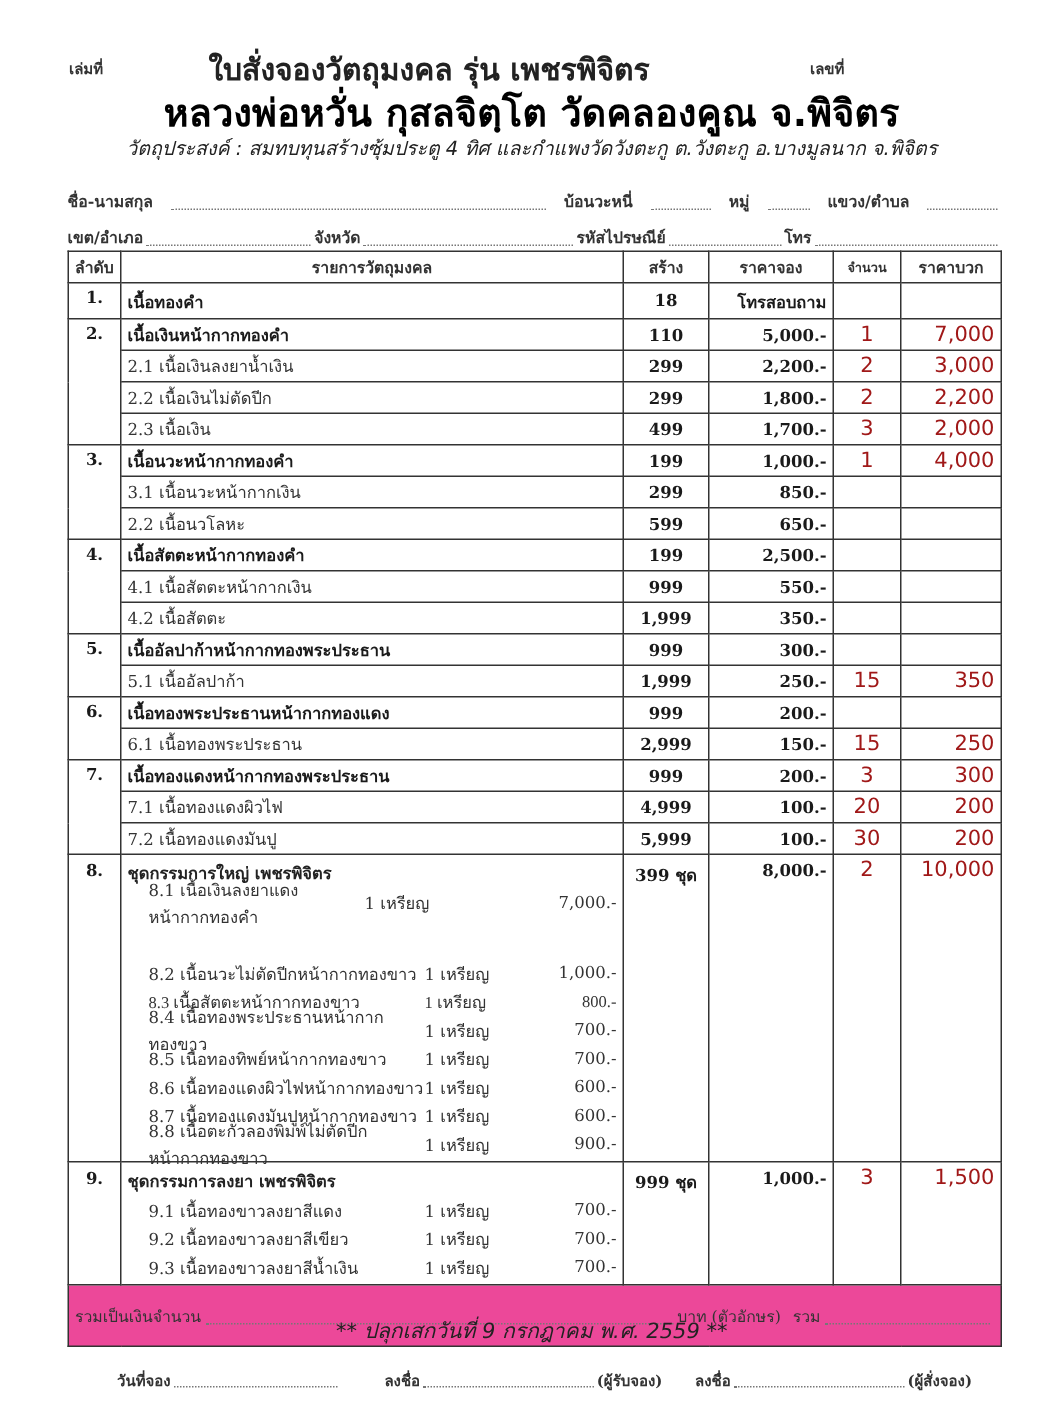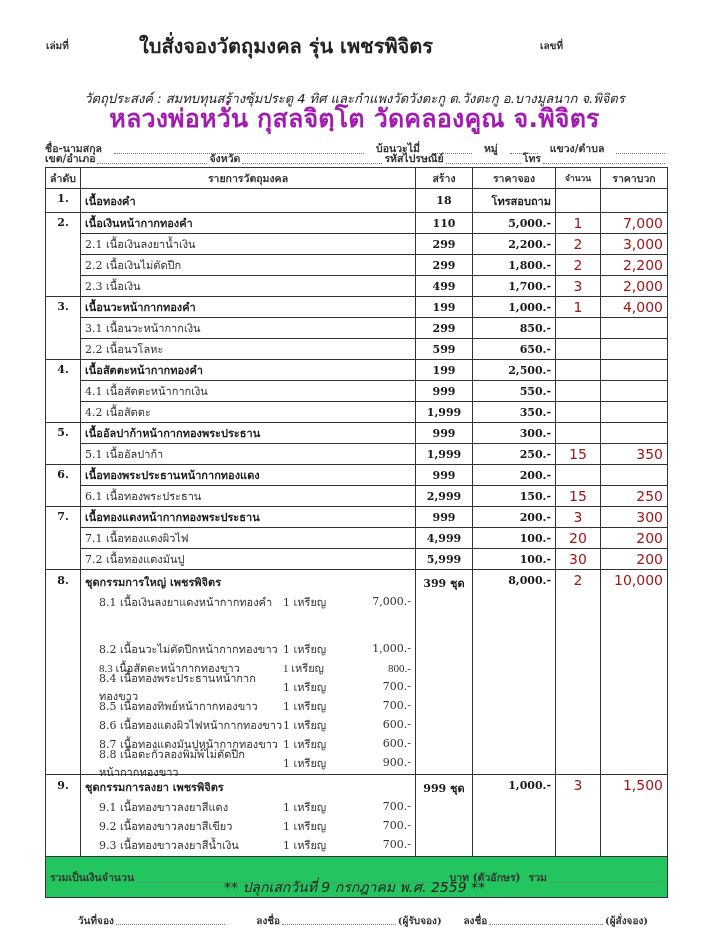--- a/index.html
+++ b/index.html
@@ -2,22 +2,22 @@
 <html><head>
 <meta charset="utf-8">
 <style>
   html, body { margin:0; padding:0; background:#ffffff; }
   body { width:709px; height:945px; position:relative; overflow:hidden;
          font-family:"DejaVu Serif", serif; color:#1a1a1a; }
   .abs { position:absolute; }
   .hdr-small { font-size:10px; font-weight:bold; color:#333; }
   .title1 { left:0; width:572px; top:30px; text-align:center; font-size:20px; font-weight:bold; color:#222;
             font-family:"DejaVu Sans", sans-serif; }
-  .title2 { left:0; width:709px; top:55px; text-align:center; font-size:25px; font-weight:bold; color:#a21caf;
-            font-family:"DejaVu Sans", sans-serif; letter-spacing:0.2px;margin-top:43px; }
+  .title2 { left:0; width:709px; top:55px; text-align:center; font-size:25px; font-weight:bold; color:#000000;
+            font-family:"DejaVu Sans", sans-serif; letter-spacing:0.2px; }
   .purpose { left:0; width:709px; top:88px; text-align:center; font-size:13px; font-style:italic; color:#222;
              font-family:"DejaVu Sans", sans-serif; }
   .fieldline { left:45px; width:622px; font-size:10.5px; font-weight:bold; color:#333; display:flex; white-space:nowrap; overflow:hidden; }
   .fieldline .dots { flex:1; border-bottom:1px dotted #777; margin:0 2px 3px 2px; }
   .fieldline .lbl { flex:0 0 auto; }
   table.main { position:absolute; left:45px; top:167px; width:622px; border-collapse:collapse;
                font-size:11px; table-layout:fixed; }
   table.main td, table.main th { border:1px solid #333; padding:0 4px; height:20px; vertical-align:middle; }
   table.main th { font-weight:bold; font-size:10.5px; color:#333; }
   th.red, td.red { color:#a01818; font-family:"DejaVu Sans", sans-serif; font-weight:normal; }
@@ -29,41 +29,41 @@
   td.no { font-weight:bold; text-align:center; }
   td.item-main { font-weight:bold; }
   td.item-sub { padding-left:18px; color:#333; }
   td.qty { text-align:center; }
   td.extra { text-align:right; padding-right:8px; }
   .set-line { display:flex; height:19px; align-items:center; font-size:11px; color:#333; }
   .set-line .nm { flex:1; }
   .set-line .ct { width:80px; }
   .set-line .pr { width:48px; text-align:right; }
   .set-head { font-weight:bold; height:20px; display:flex; align-items:center; color:#222; }
-  tr.total-row td { background:#22c55e; height:40px; font-weight:bold; font-size:10.5px; color:#333; }
+  tr.total-row td { background:#ec4899; height:40px; font-weight:normal; font-size:10.5px; color:#333; }
   .total-inner { display:flex; white-space:nowrap; align-items:flex-end; }
   .total-inner .dots { flex:1; border-bottom:1px dotted #777; margin:0 3px 3px 3px; }
   .ceremony { left:0; width:709px; top:876px; text-align:center; font-size:14px; font-style:italic; color:#222;
               font-family:"DejaVu Sans", sans-serif; }
   .signline { left:78px; width:570px; top:913px; font-size:10px; font-weight:bold; color:#333; display:flex; white-space:nowrap; }
   .signline .dots { border-bottom:1px dotted #777; margin:0 2px 3px 2px; }
 </style>
 </head>
 <body>
 
 <div class="abs hdr-small" style="left:46px; top:38px;">เล่มที่</div>
 <div class="abs hdr-small" style="left:540px; top:38px;">เลขที่</div>
 <div class="abs title1">ใบสั่งจองวัตถุมงคล รุ่น เพชรพิจิตร</div>
 <div class="abs title2">หลวงพ่อหวั่น กุสลจิตฺโต วัดคลองคูณ จ.พิจิตร</div>
 <div class="abs purpose">วัตถุประสงค์ : สมทบทุนสร้างซุ้มประตู 4 ทิศ และกำแพงวัดวังตะกู ต.วังตะกู อ.บางมูลนาก จ.พิจิตร</div>
 
-<div class="abs fieldline" style="top:140px;gap:10px;">
+<div class="abs fieldline" style="top:126px;gap:10px;">
   <span class="lbl">ชื่อ-นามสกุล</span>
   <span class="dots" style="flex:0 0 250px;"></span>
-  <span class="lbl">บ้อนวะไมี่</span>
+  <span class="lbl">บ้อนวะหนี่</span>
   <span class="dots" style="flex:0 0 40px;"></span>
   <span class="lbl">หมู่</span>
   <span class="dots" style="flex:0 0 28px;"></span>
   <span class="lbl">แขวง/ตำบล</span>
   <span class="dots"></span>
 </div>
 
 <div class="abs fieldline" style="top:150px;">
   <span class="lbl">เขต/อำเภอ</span>
   <span class="dots" style="flex:0 0 110px;"></span>
@@ -225,21 +225,21 @@
         <td class="item-sub">7.2 เนื้อทองแดงมันปู</td>
         <td class="num">5,999</td>
         <td class="price">100.-</td>
         <td class="red qty">30</td>
         <td class="red extra">200</td>
       </tr>
       <tr>
         <td class="no" style="vertical-align:top;padding-top:4px;">8.</td>
         <td style="vertical-align:top;padding:2px 4px 2px 4px;">
           <div class="set-head">ชุดกรรมการใหญ่ เพชรพิจิตร</div>
-          <div class="set-line" style="padding-left: 14px;">
+          <div class="set-line" style="padding-left: 14px; gap: 40px;">
             <span class="nm">8.1 เนื้อเงินลงยาแดงหน้ากากทองคำ</span>
             <span class="ct">1 เหรียญ</span>
             <span class="pr">7,000.-</span>
           </div>
           <div class="set-line" style="padding-left: 14px; margin-top: 28px;">
             <span class="nm">8.2 เนื้อนวะไม่ตัดปีกหน้ากากทองขาว</span>
             <span class="ct">1 เหรียญ</span>
             <span class="pr">1,000.-</span>
           </div>
           <div class="set-line" style="padding-left: 14px; font-family: Liberation Serif, serif;">

